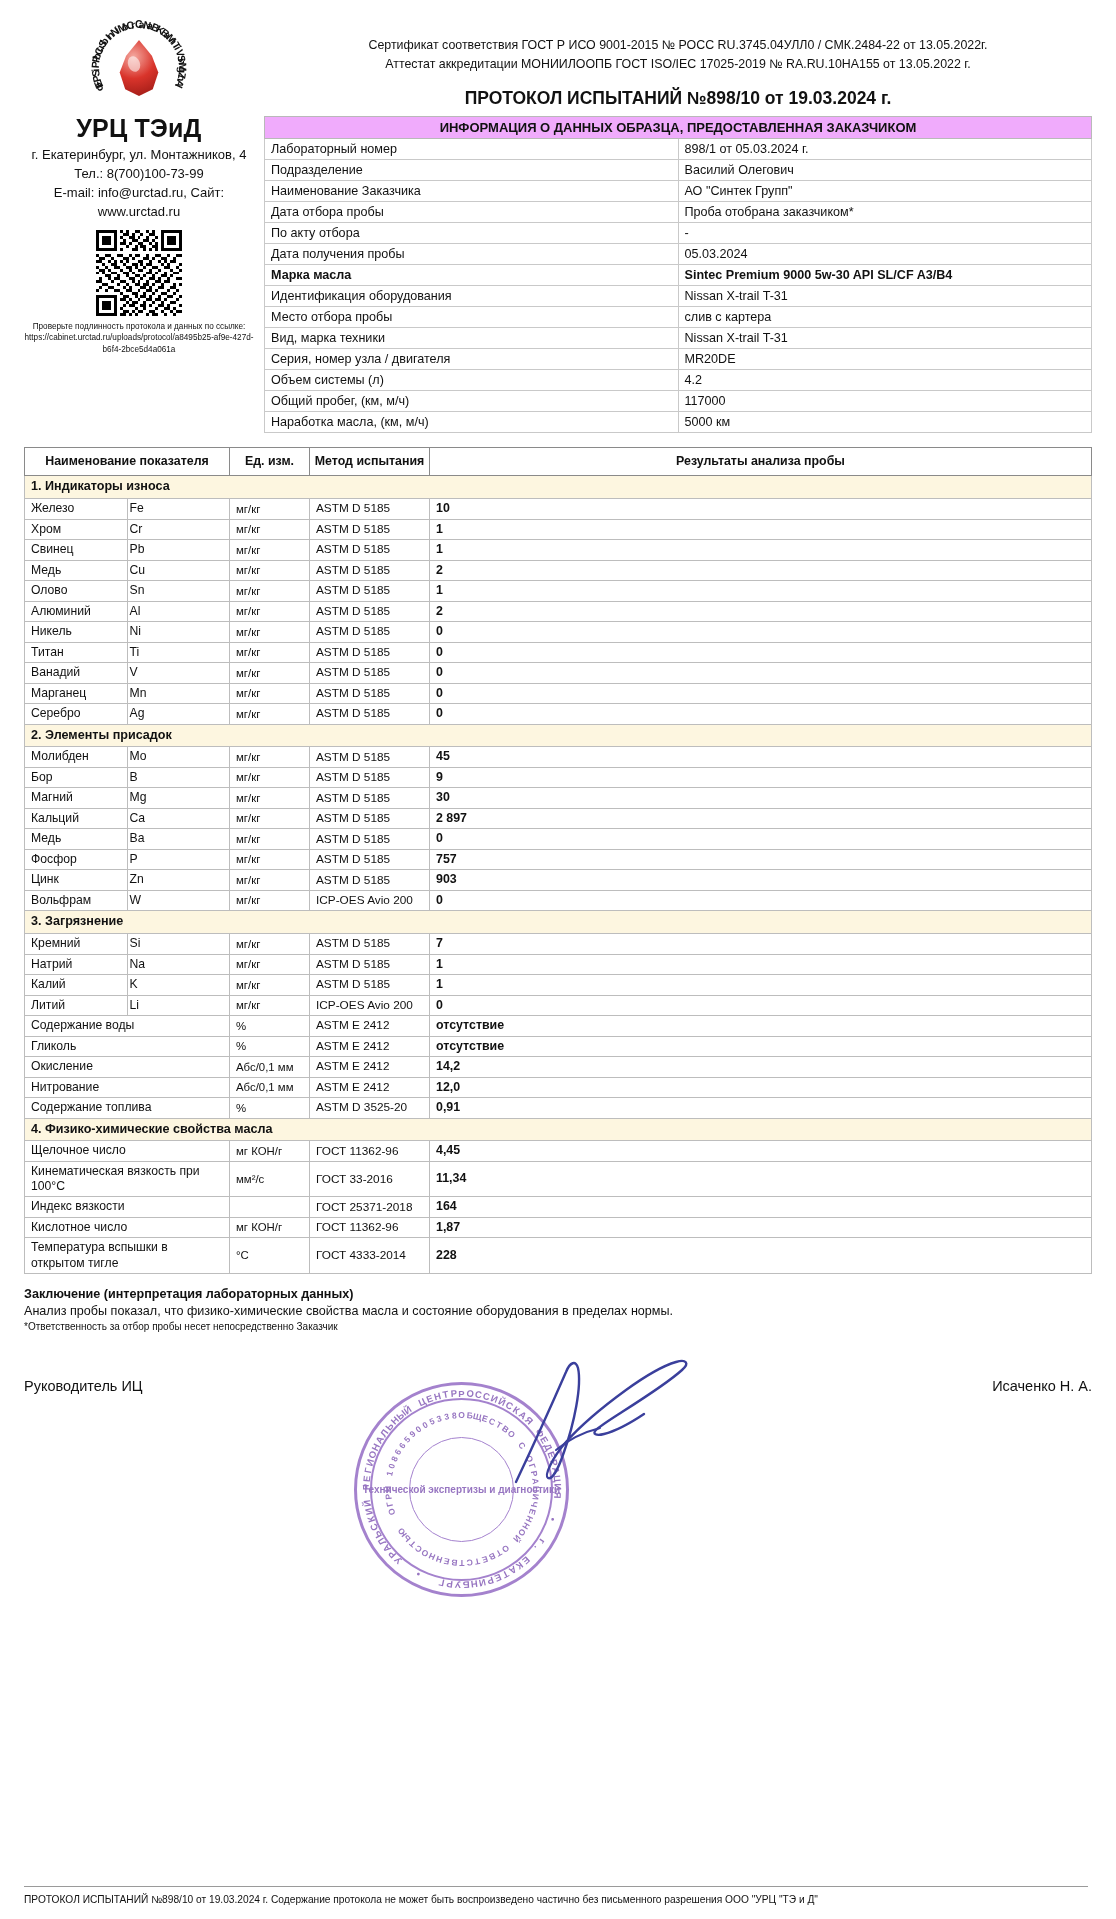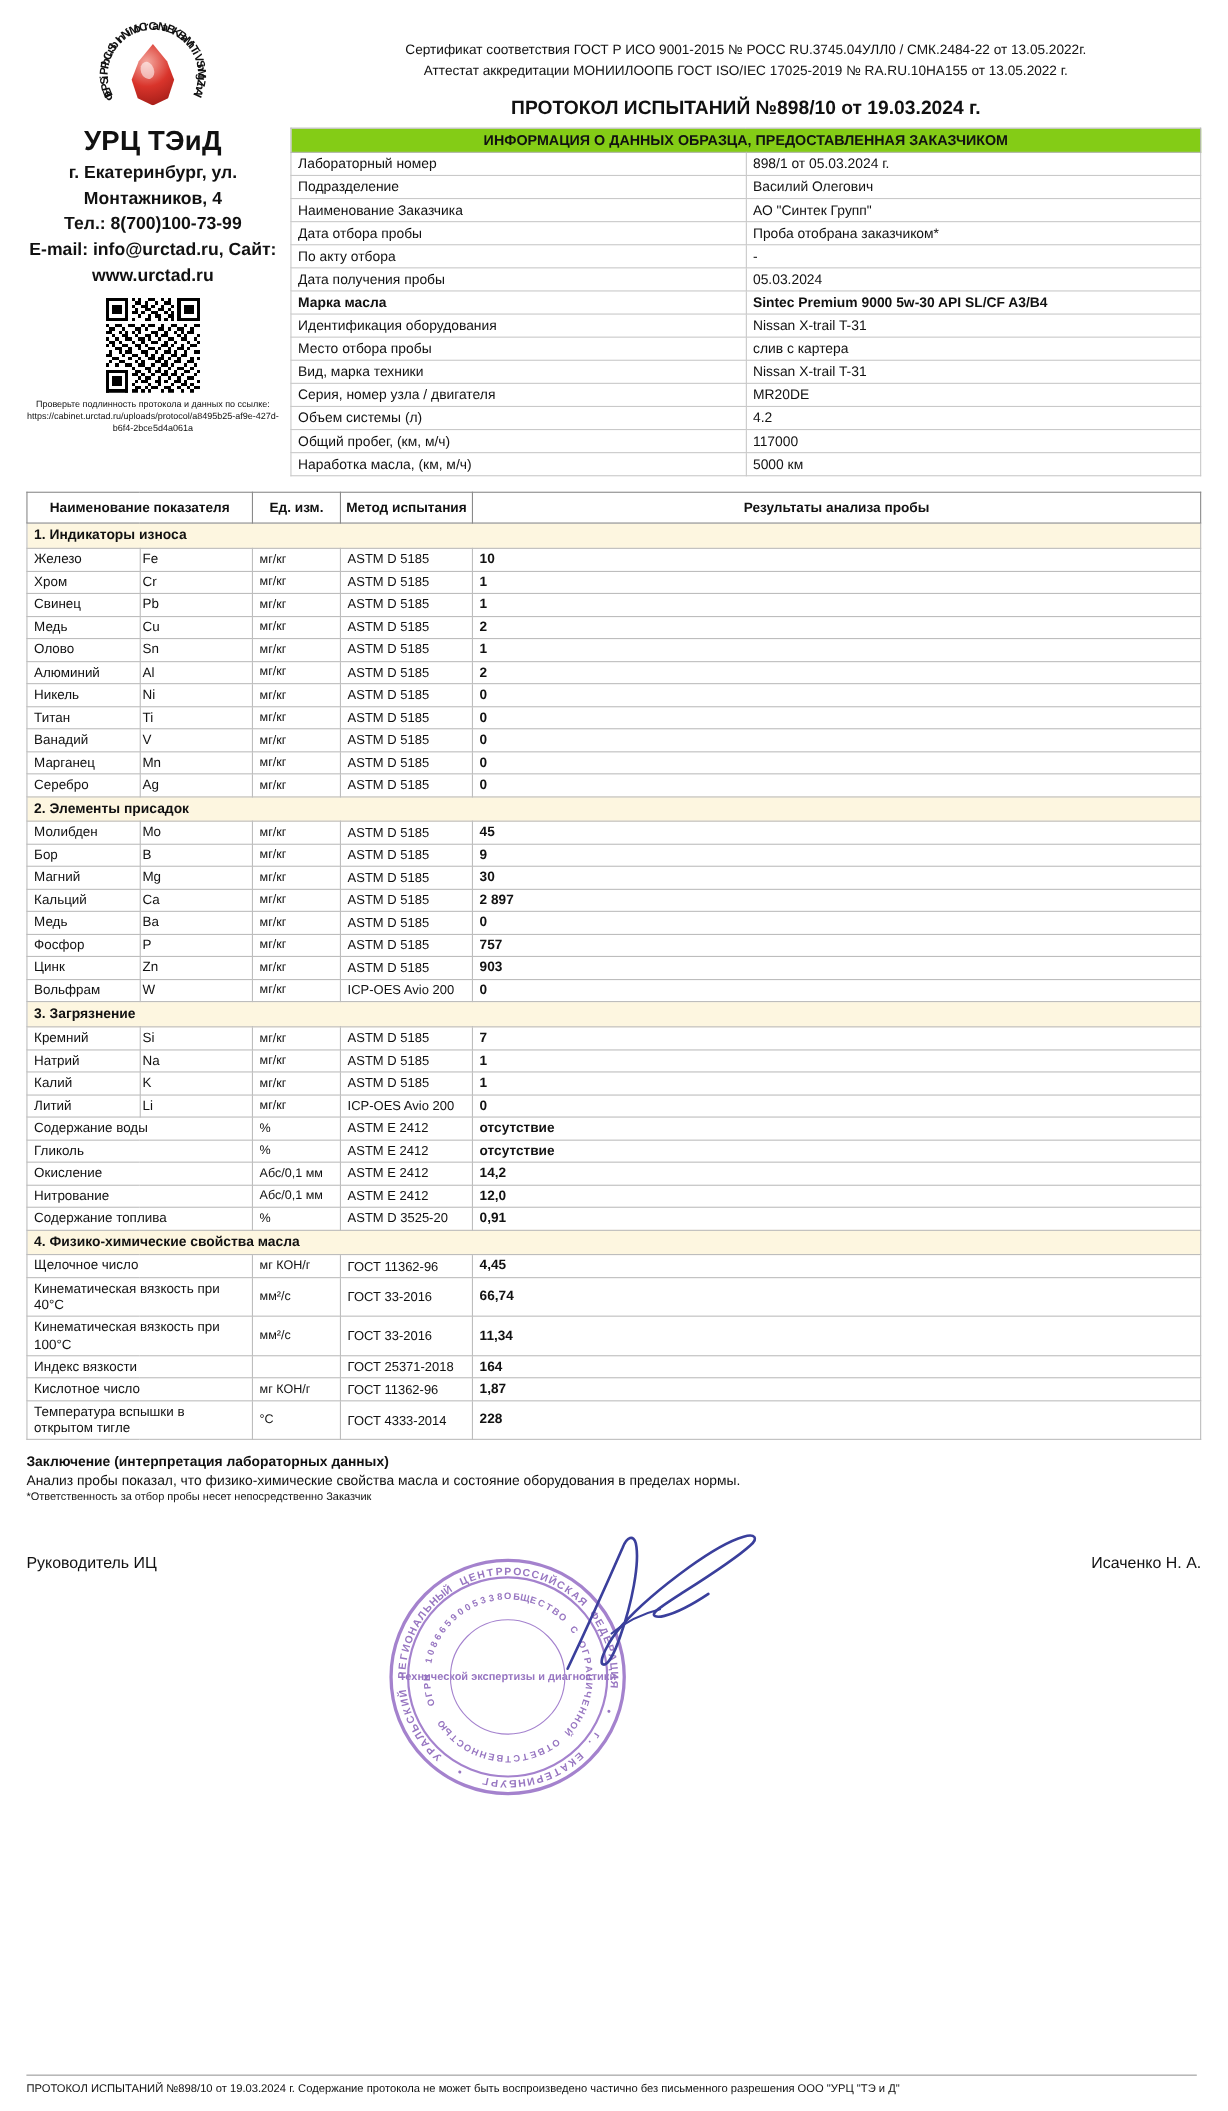--- a/index.html
+++ b/index.html
@@ -77,25 +77,24 @@
     white-space: pre;
   }
   .logo-title {
     font-size: 25px;
     font-weight: bold;
     color: #111;
     letter-spacing: .2px;
     margin-top: 2px;
   }
   .logo-sub {
-    font-size: 16px;
+    font-size: 13px;
     line-height: 1.45;
     color: #111;
     margin-top: 3px;
-    font-weight: bold;
   }
   .qr-wrap {
     margin: 9px auto 0 auto;
     width: 86px; height: 86px;
     background: #fff;
   }
   .qr-wrap svg { display: block; }
   .qr-note {
     font-size: 8.2px;
     line-height: 1.35;
@@ -125,21 +124,21 @@
   }
 
   
   table { border-collapse: collapse; }
   .info-table {
     width: 100%;
     table-layout: fixed;
     font-size: 12.6px;
   }
   .info-table th.band {
-    background: #84cc16;
+    background: #f0abfc;
     border: 1px solid #b9b9b9;
     text-align: center;
     font-weight: bold;
     font-size: 13px;
     padding: 3px 4px;
     color: #111;
   }
   .info-table td {
     border: 1px solid #c9c9c9;
     padding: 2px 6px;
@@ -877,26 +876,20 @@
         <tr class="section">
           <td colspan="5">4. Физико-химические свойства масла</td>
         </tr>
         <tr>
           <td class="col-name" colspan="2">Щелочное число</td>
           <td class="unit col-unit">мг КОН/г</td>
           <td class="meth col-meth">ГОСТ 11362-96</td>
           <td class="res">4,45</td>
         </tr>
         <tr>
-          <td class="col-name" colspan="2">Кинематическая вязкость при 40°C</td>
-          <td class="unit col-unit">мм²/с</td>
-          <td class="meth col-meth">ГОСТ 33-2016</td>
-          <td class="res">66,74</td>
-        </tr>
-        <tr>
           <td class="col-name" colspan="2">Кинематическая вязкость при 100°C</td>
           <td class="unit col-unit">мм²/с</td>
           <td class="meth col-meth">ГОСТ 33-2016</td>
           <td class="res">11,34</td>
         </tr>
         <tr>
           <td class="col-name" colspan="2">Индекс вязкости</td>
           <td class="unit col-unit"></td>
           <td class="meth col-meth">ГОСТ 25371-2018</td>
           <td class="res">164</td>

